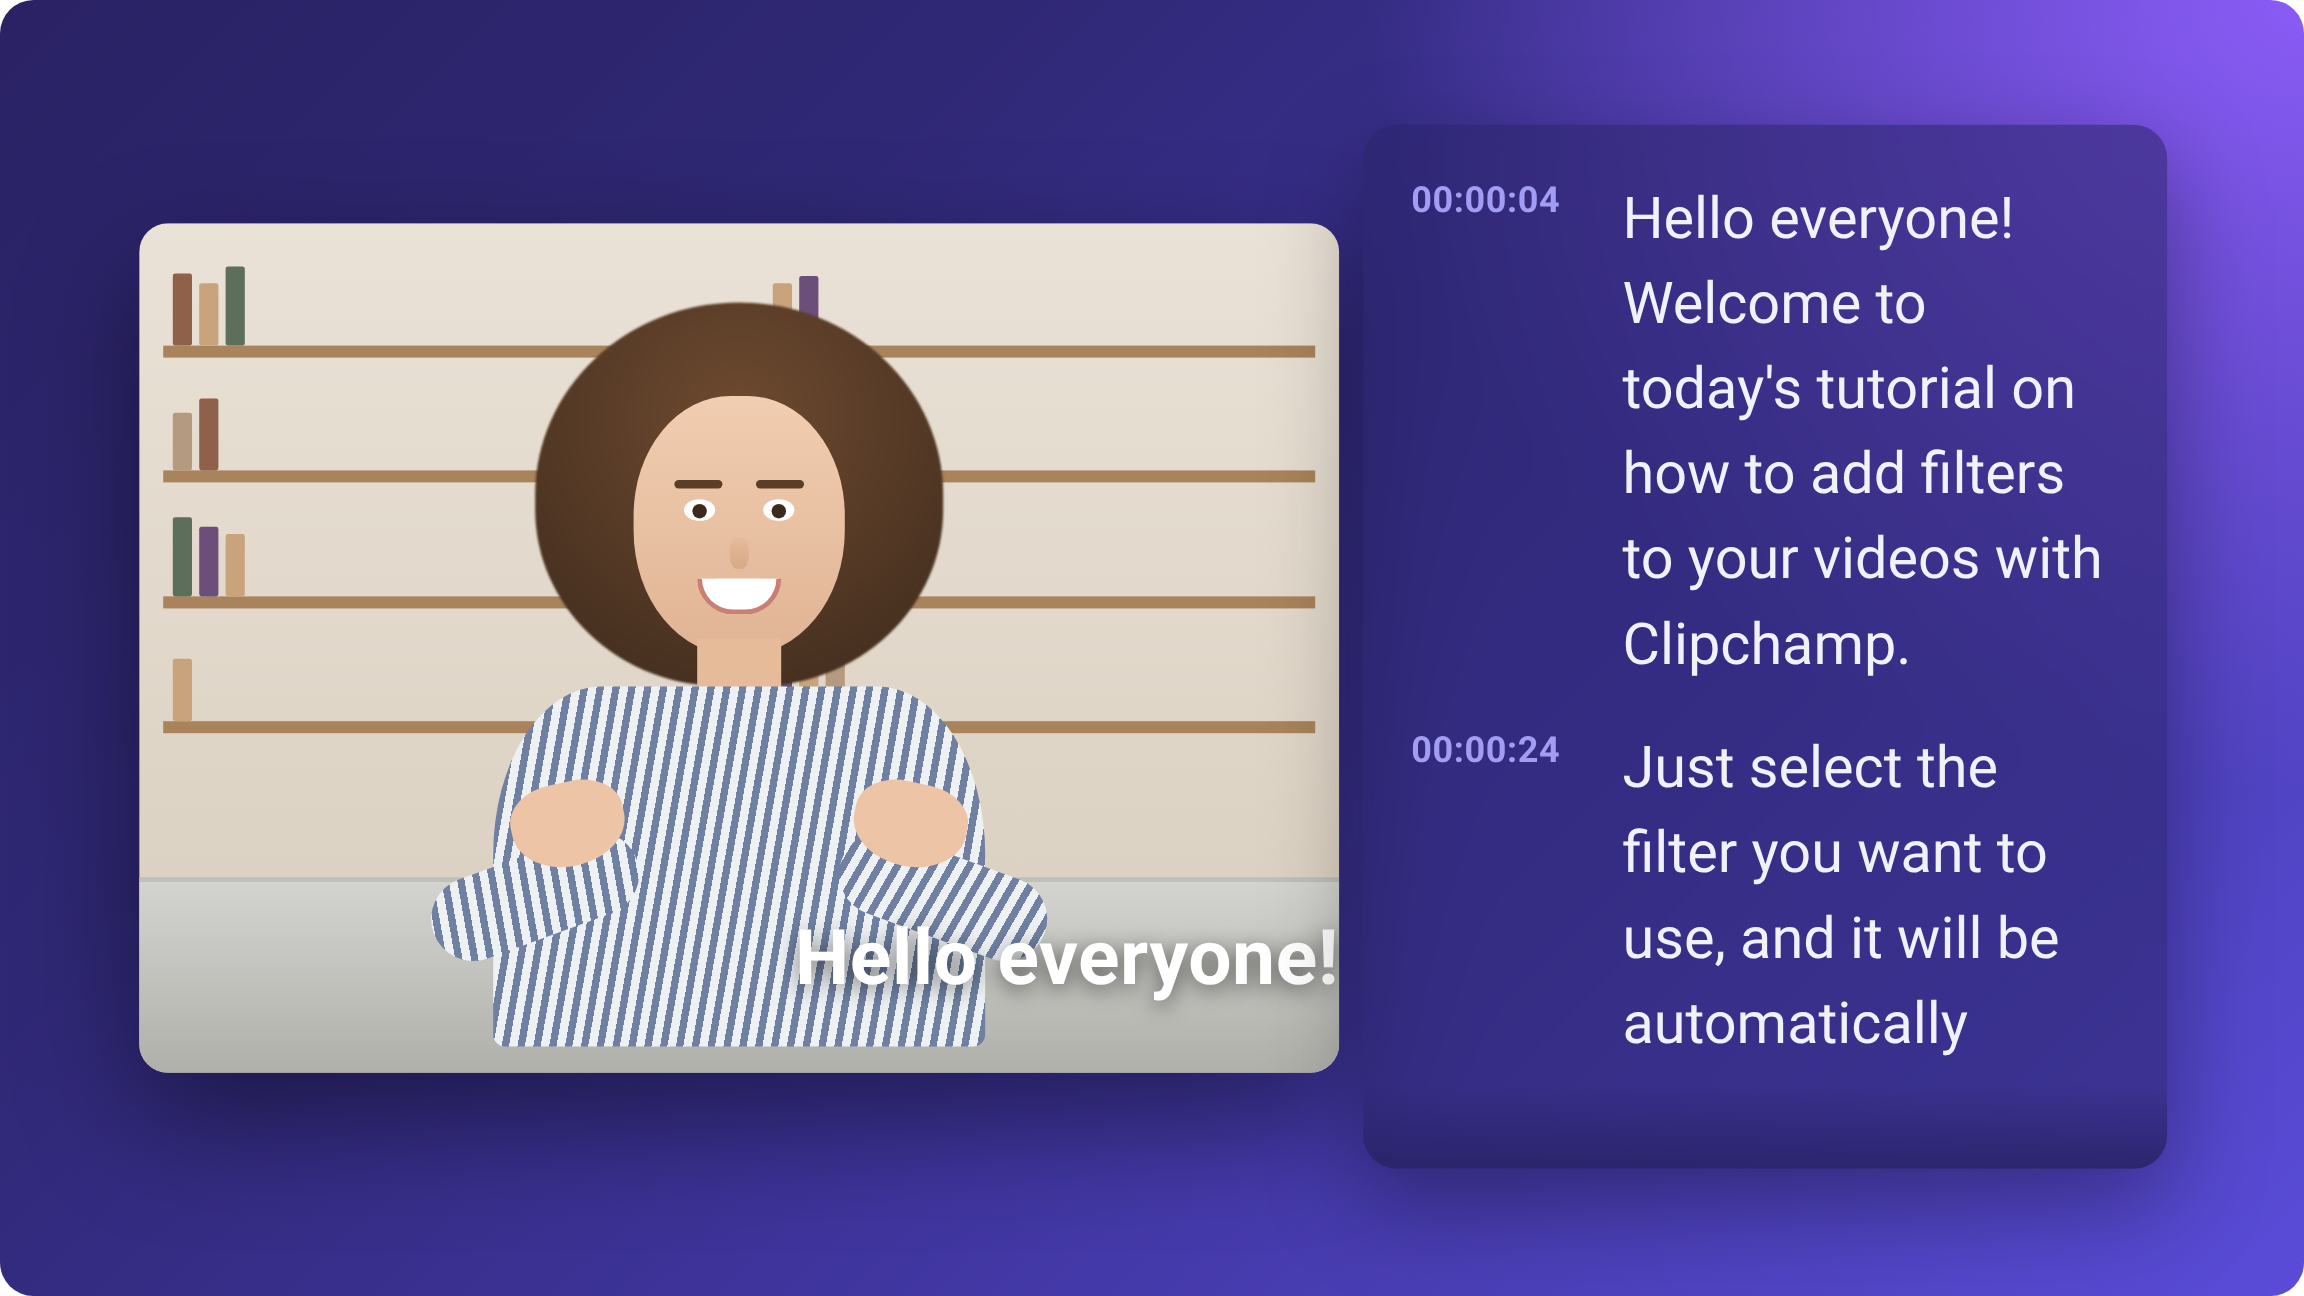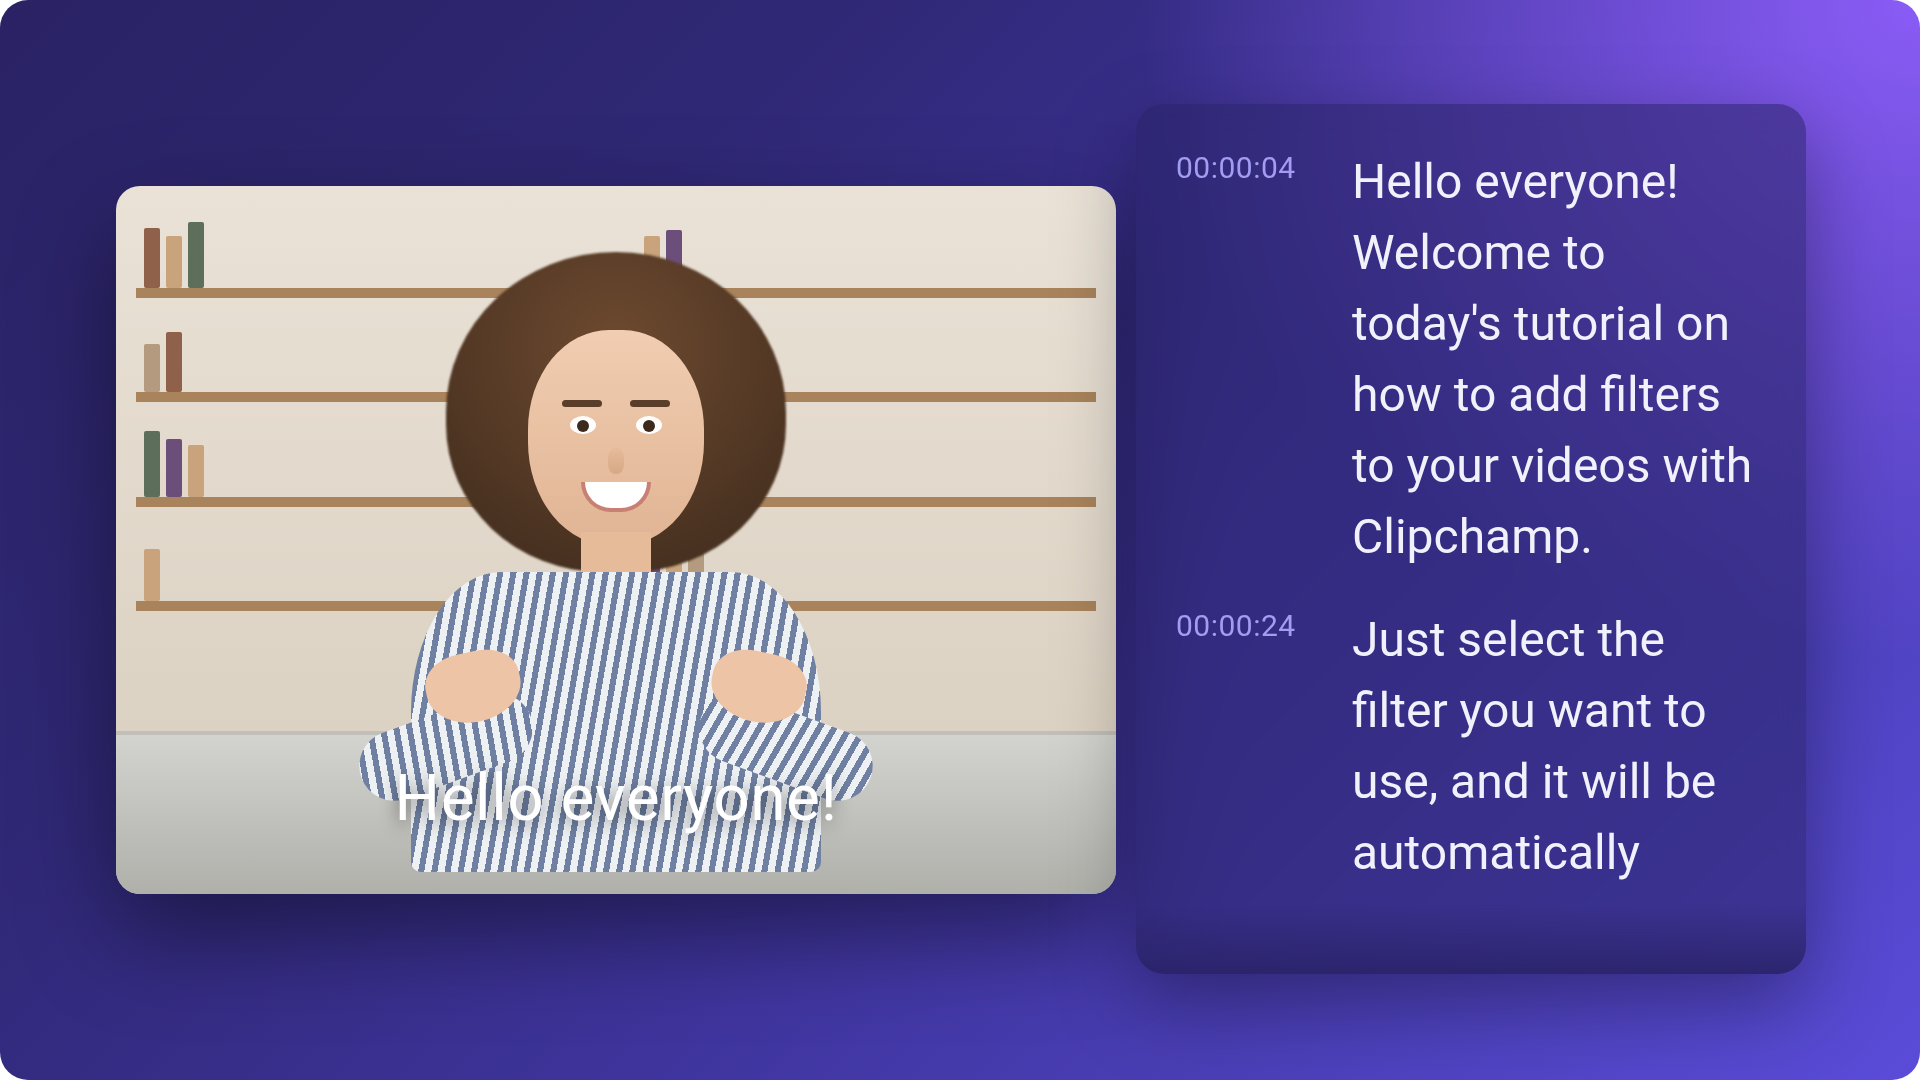--- a/index.html
+++ b/index.html
@@ -120,23 +120,23 @@
   position:absolute; bottom: 130px;
   width: 95px; height: 70px;
   background:#eec4a6;
   border-radius: 40% 40% 50% 50%;
 }
 .hand.l { left: 100px; transform: rotate(-12deg);}
 .hand.r { right: 100px; transform: rotate(12deg);}
 
 .caption-overlay {
   position: absolute; left: 0; right: 0; bottom: 58px;
-  text-align: center;
+  text-align: right;
   font-size: 64px;
-  font-weight: 400;
+  font-weight: 700;
   color: #fff;
   text-shadow: 0 4px 18px rgba(0,0,0,.55);
   letter-spacing: .5px;
 }
 
 
 .transcript-panel {
   position: absolute;
   top: 104px;
   right: 114px;
@@ -151,21 +151,21 @@
   color: #fff;
 }
 .transcript-entry {
   display: grid;
   grid-template-columns: 154px 1fr;
   column-gap: 22px;
   margin-bottom: 32px;
 }
 .transcript-time {
   color: #a29df2;
-  font-weight: 400;
+  font-weight: 700;
   font-size: 30px;
   letter-spacing: .5px;
   padding-top: 4px;
 }
 .transcript-text {
   color: #f1f1fb;
   font-size: 48px;
   line-height: 1.48;
   font-weight: 400;
 }

